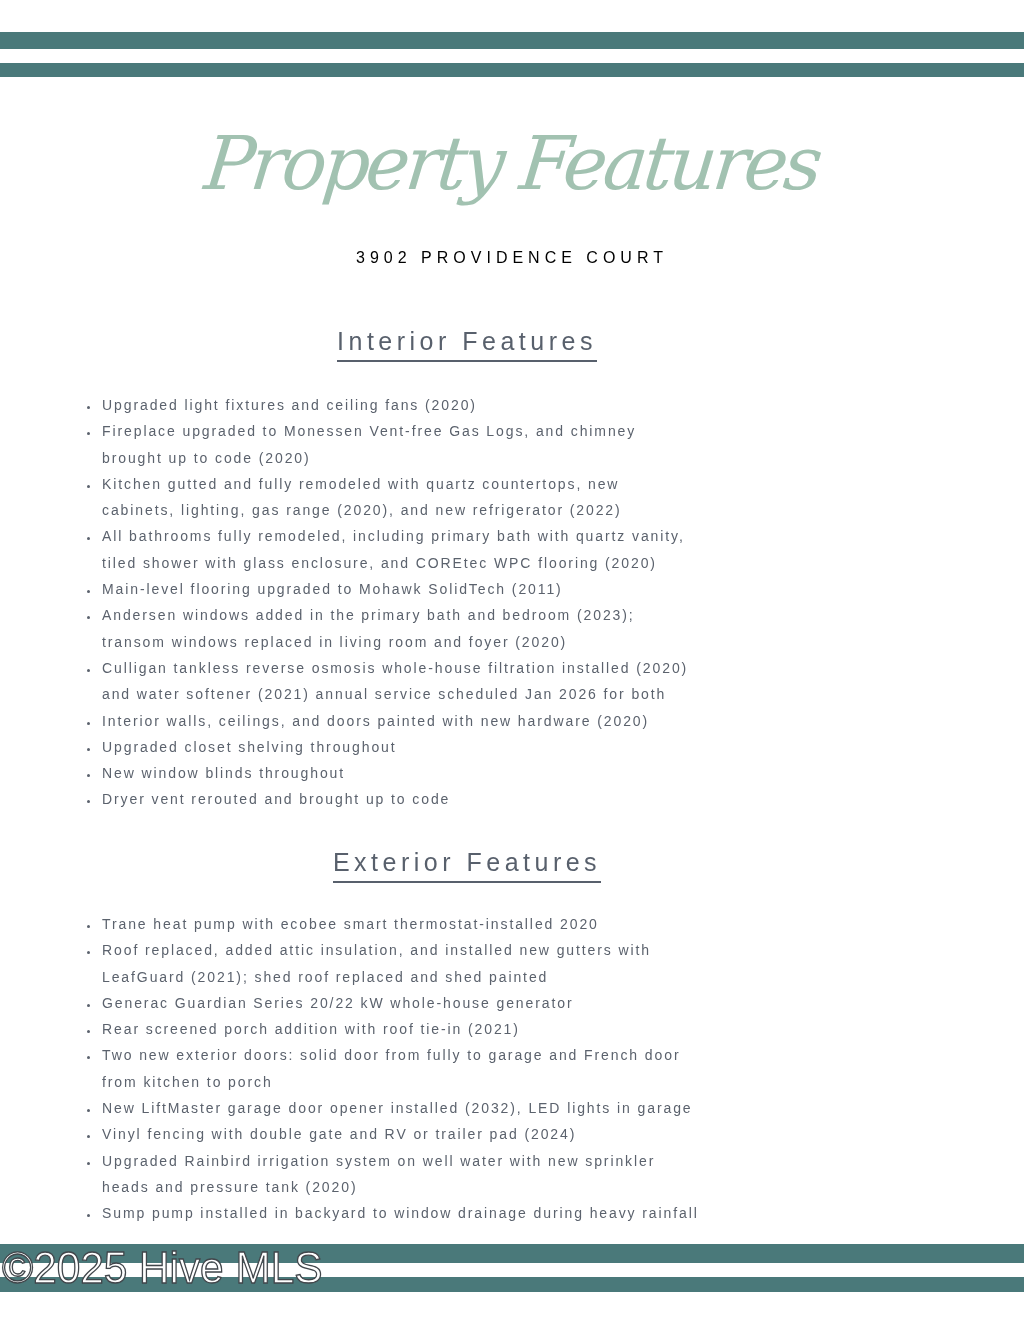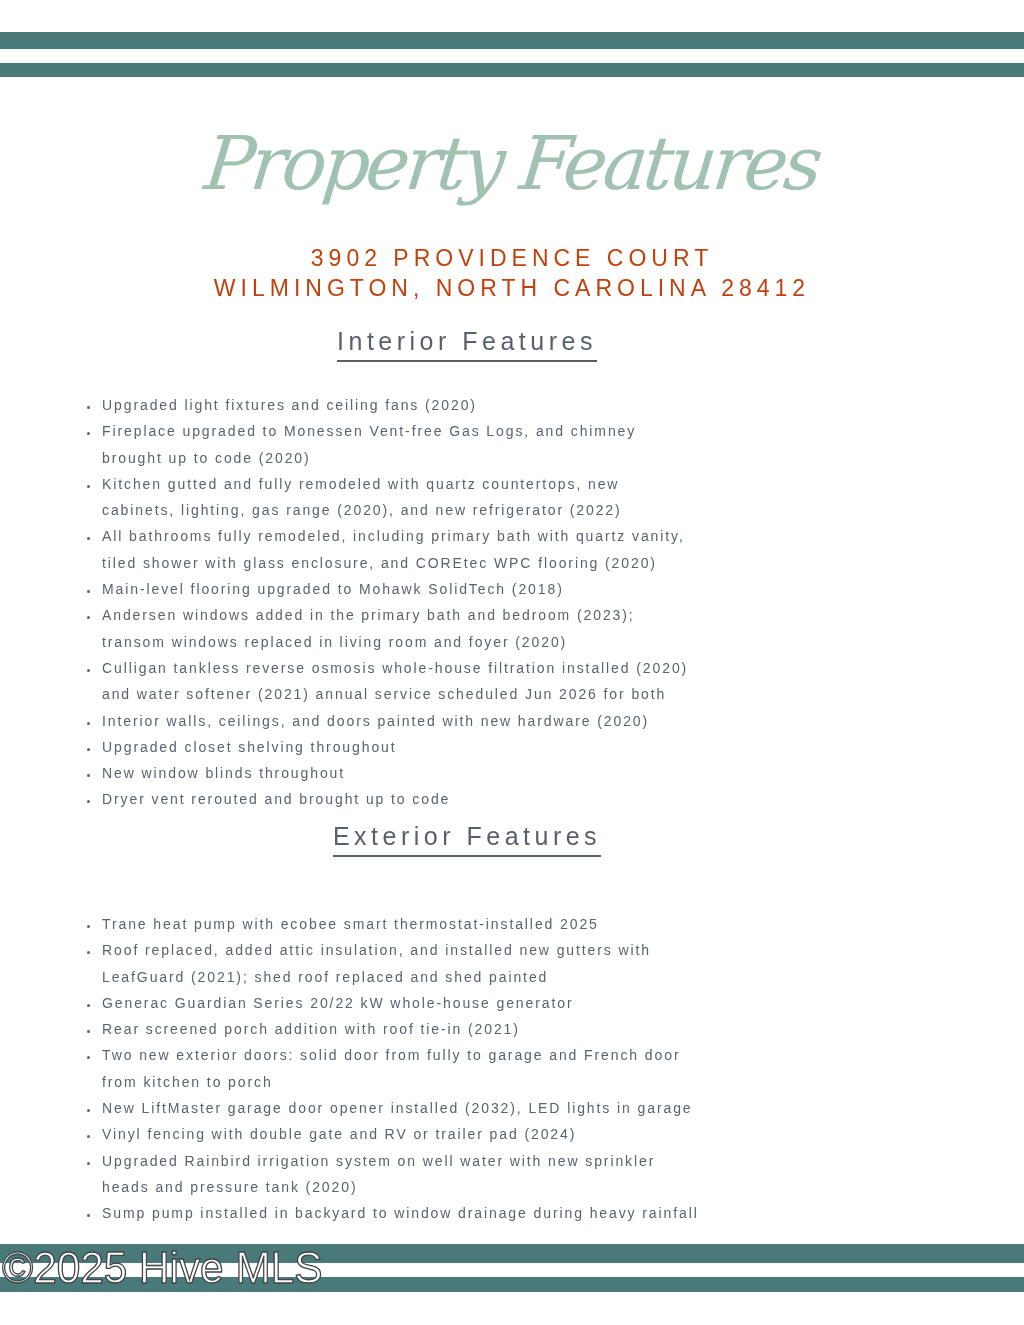--- a/index.html
+++ b/index.html
@@ -37,35 +37,35 @@
     color: #a2c2b1;
     transform: skewX(-6deg);
   }
 
   .address {
     position: absolute;
     top: 243px;
     left: 0;
     width: 1024px;
     text-align: center;
-    color: #c2410c;
-    font-size: 23px;
+    color: #000000;
+    font-size: 16px;
     font-weight: 400;
     letter-spacing: 5px;
     line-height: 30px;
   }
 
   .section-heading-wrap {
     position: absolute;
     left: 0;
     width: 934px;
     text-align: center;
   }
   .heading-interior { top: 327px; }
-  .heading-exterior { top: 822px; }
+  .heading-exterior { top: 848px; }
   .section-heading {
     display: inline-block;
     font-size: 25px;
     font-weight: 400;
     letter-spacing: 4.5px;
     color: #58606c;
     border-bottom: 2px solid #58606c;
     padding-bottom: 4px;
   }
 
@@ -109,52 +109,51 @@
 </head>
 <body>
 
 <div class="bar bar-top-1"></div>
 <div class="bar bar-top-2"></div>
 
 <div class="script-title">Property Features</div>
 
 <div class="address">
   <div>3902 PROVIDENCE COURT</div>
-  <div>WILMINGTON, NORTH CAROLINA 28412</div>
 </div>
 
 <div class="section-heading-wrap heading-interior">
   <span class="section-heading">Interior Features</span>
 </div>
 
 <ul class="feature-list list-interior">
   <li>Upgraded light fixtures and ceiling fans (2020)</li>
   <li>Fireplace upgraded to Monessen Vent-free Gas Logs, and chimney
 brought up to code (2020)</li>
   <li>Kitchen gutted and fully remodeled with quartz countertops, new
 cabinets, lighting, gas range (2020), and new refrigerator (2022)</li>
   <li>All bathrooms fully remodeled, including primary bath with quartz vanity,
 tiled shower with glass enclosure, and COREtec WPC flooring (2020)</li>
-  <li>Main-level flooring upgraded to Mohawk SolidTech (2018)</li>
+  <li>Main-level flooring upgraded to Mohawk SolidTech (2011)</li>
   <li>Andersen windows added in the primary bath and bedroom (2023);
 transom windows replaced in living room and foyer (2020)</li>
   <li>Culligan tankless reverse osmosis whole-house filtration installed (2020)
-and water softener (2021) annual service scheduled Jun 2026 for both</li>
+and water softener (2021) annual service scheduled Jan 2026 for both</li>
   <li>Interior walls, ceilings, and doors painted with new hardware (2020)</li>
   <li>Upgraded closet shelving throughout</li>
   <li>New window blinds throughout</li>
   <li>Dryer vent rerouted and brought up to code</li>
 </ul>
 
 <div class="section-heading-wrap heading-exterior">
   <span class="section-heading">Exterior Features</span>
 </div>
 
 <ul class="feature-list list-exterior">
-  <li>Trane heat pump with ecobee smart thermostat-installed 2025</li>
+  <li>Trane heat pump with ecobee smart thermostat-installed 2020</li>
   <li>Roof replaced, added attic insulation, and installed new gutters with
 LeafGuard (2021); shed roof replaced and shed painted</li>
   <li>Generac Guardian Series 20/22 kW whole-house generator</li>
   <li>Rear screened porch addition with roof tie-in (2021)</li>
   <li>Two new exterior doors: solid door from fully to garage and French door
 from kitchen to porch</li>
   <li>New LiftMaster garage door opener installed (2032), LED lights in garage</li>
   <li>Vinyl fencing with double gate and RV or trailer pad (2024)</li>
   <li>Upgraded Rainbird irrigation system on well water with new sprinkler
 heads and pressure tank (2020)</li>

